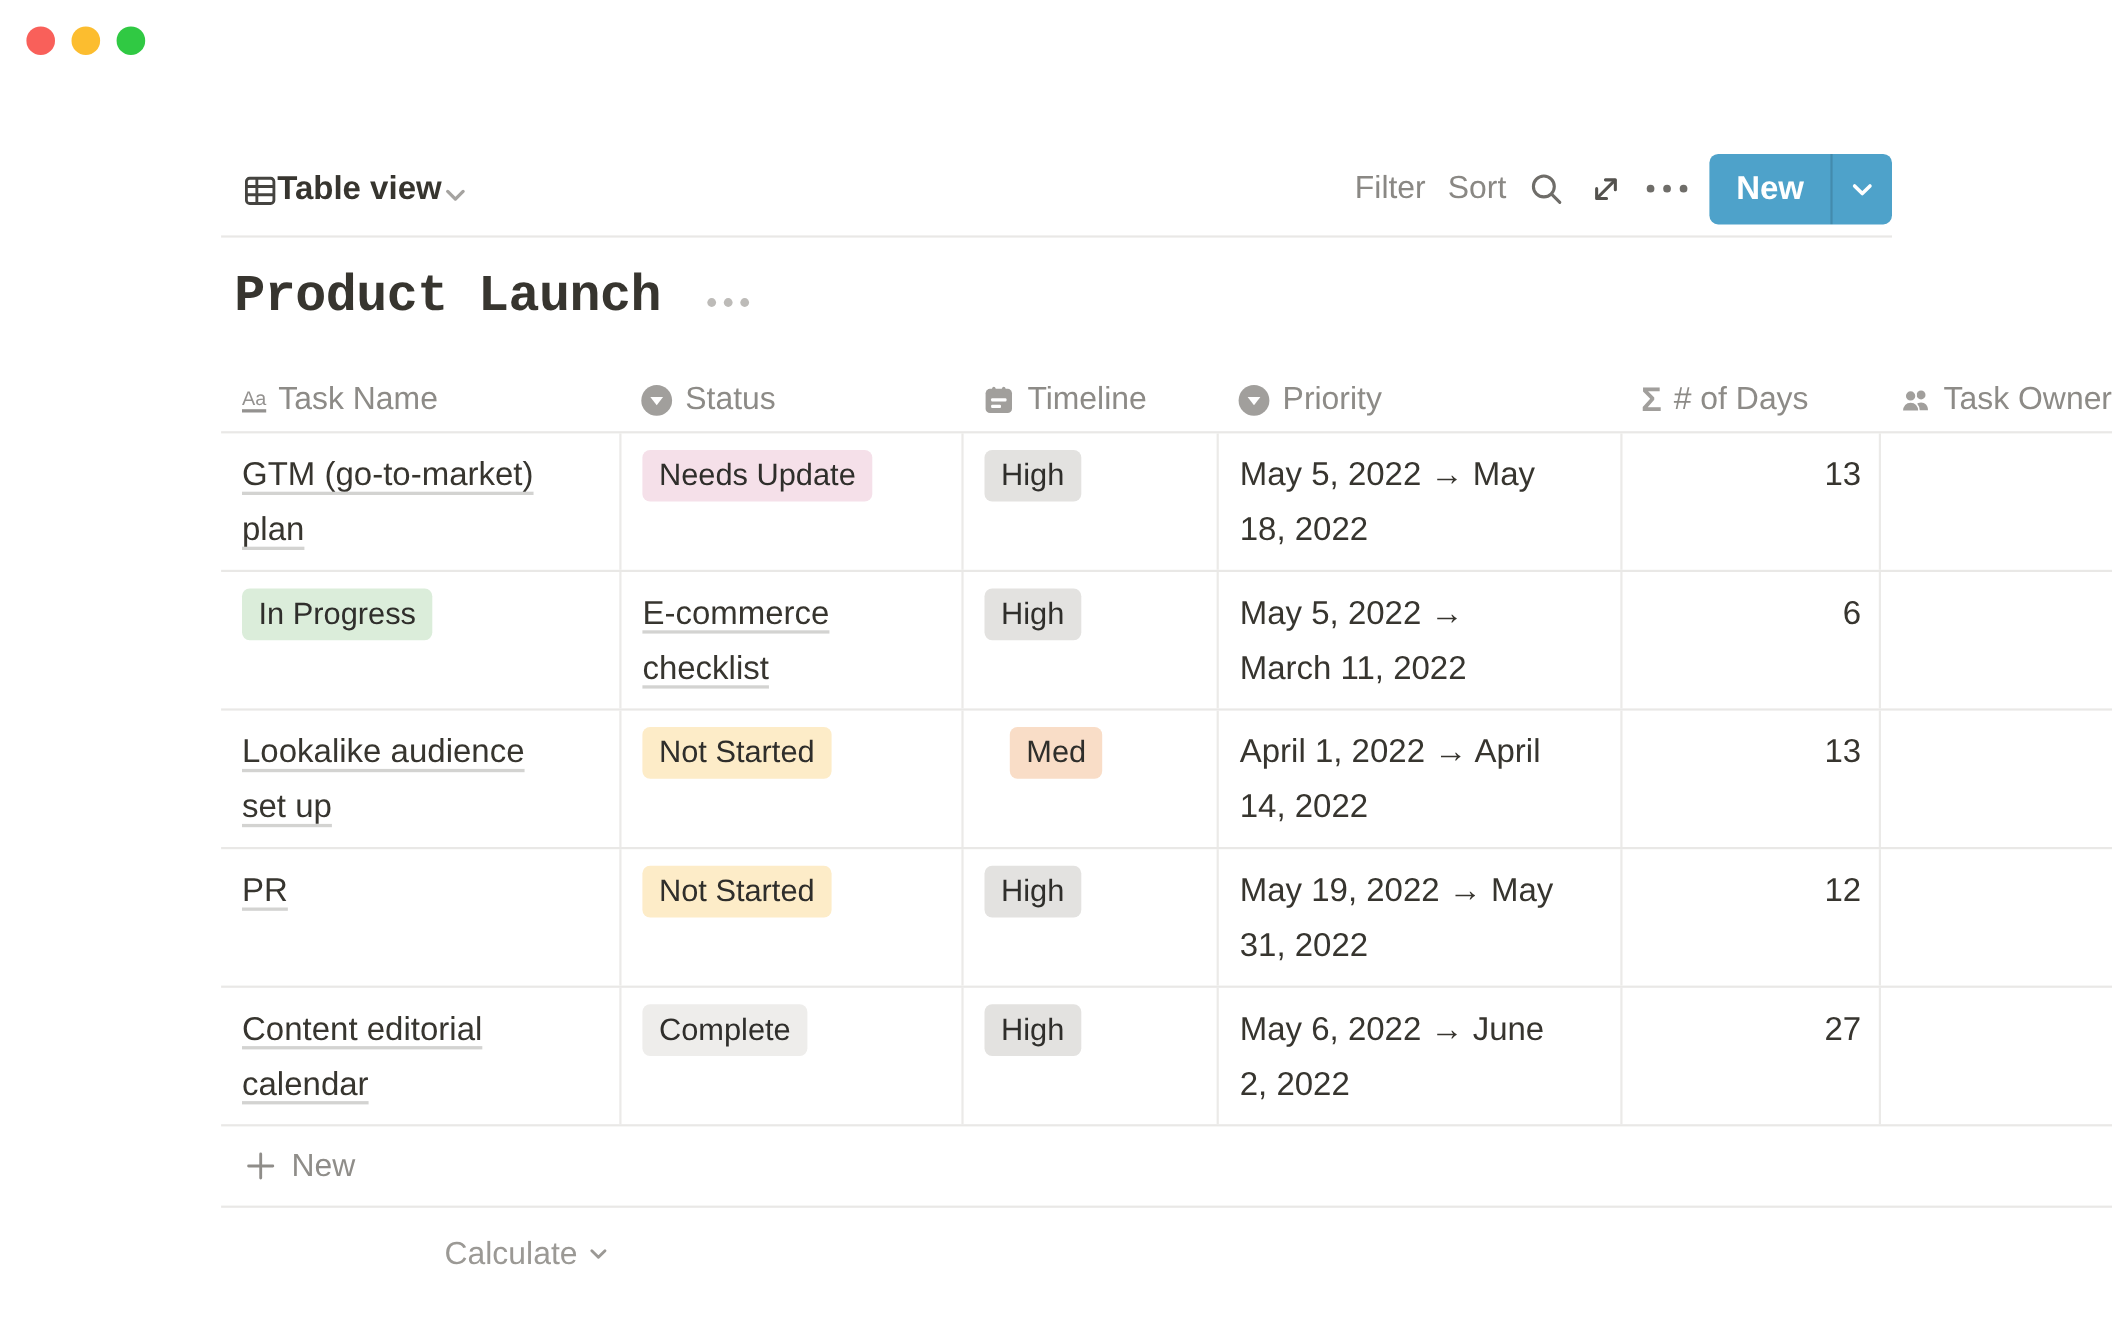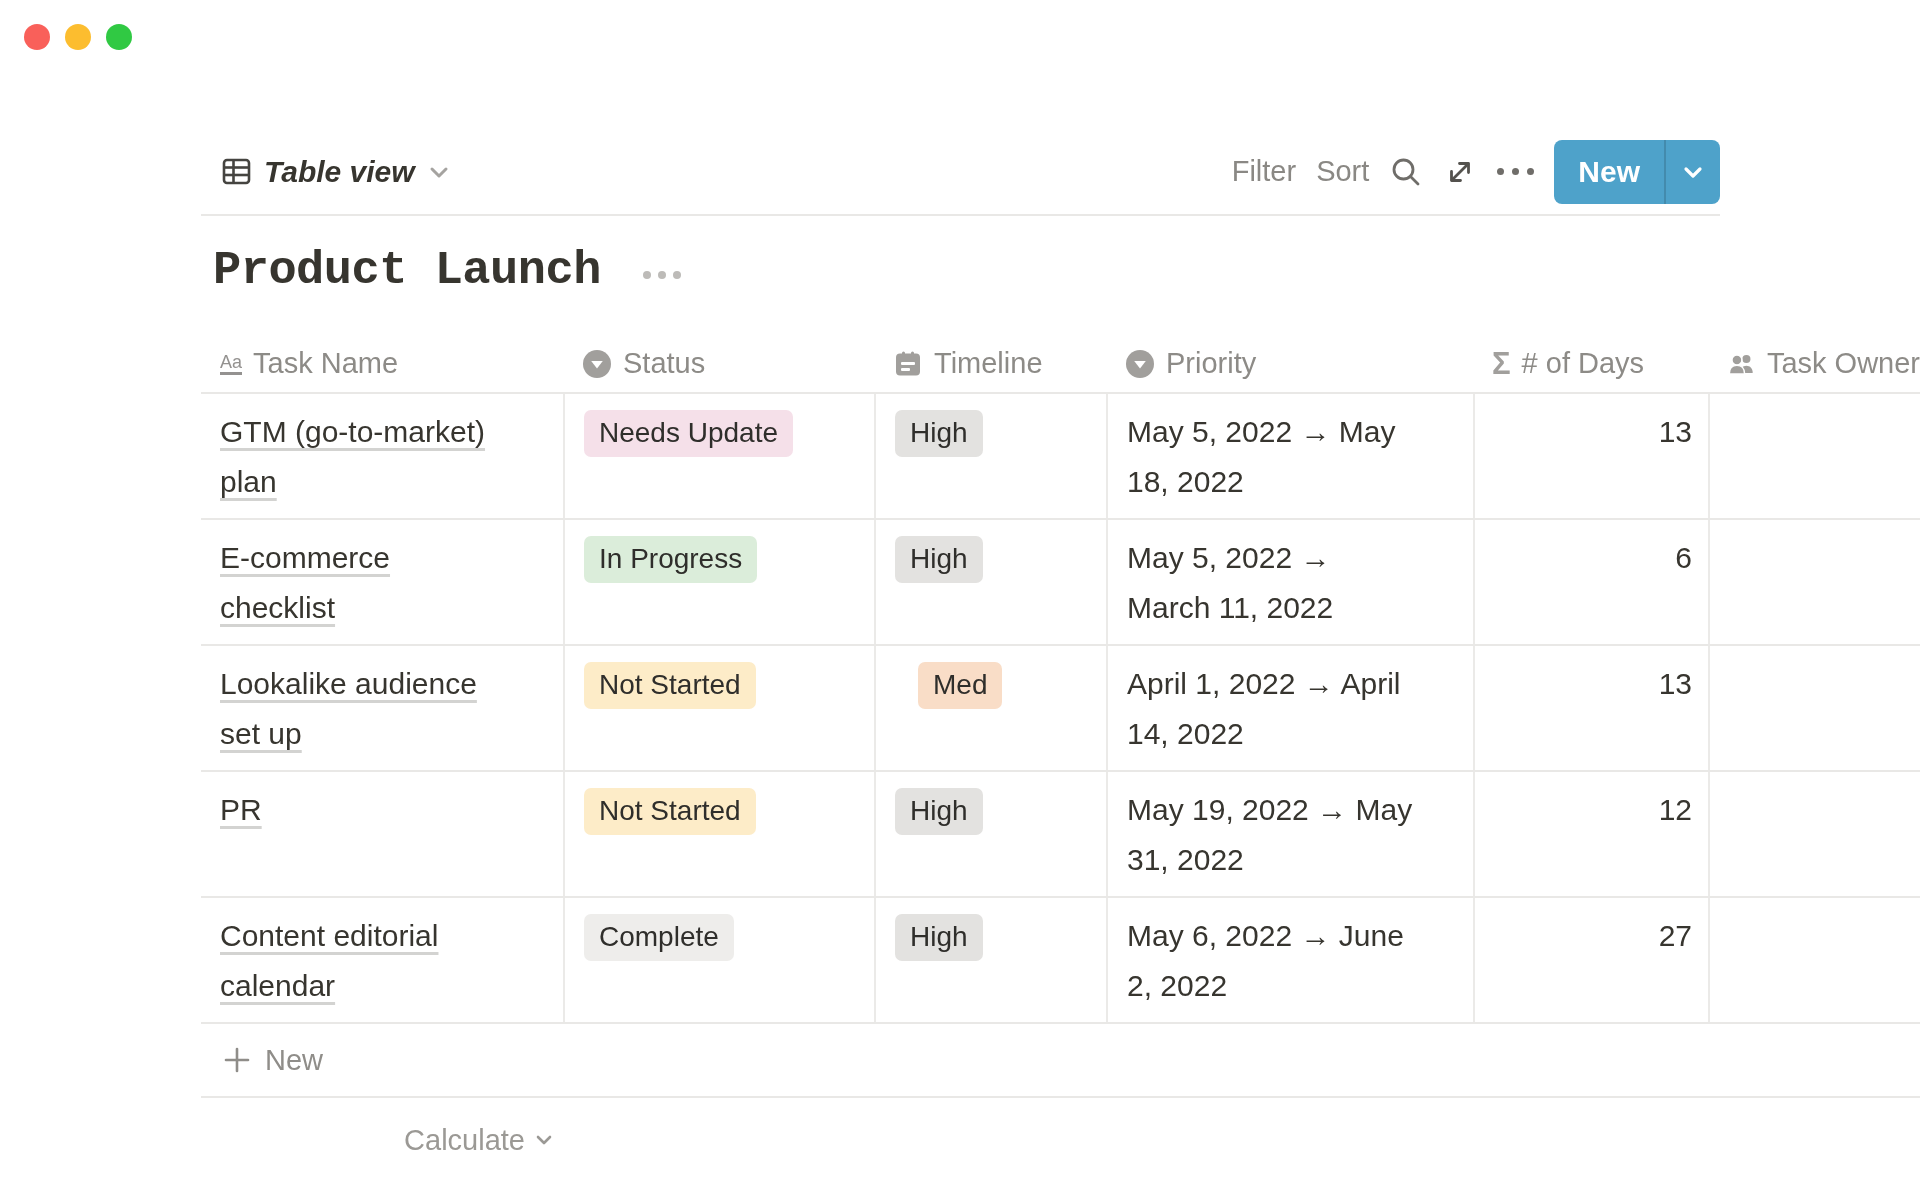--- a/index.html
+++ b/index.html
@@ -6,21 +6,21 @@
   html,body { width:1920px; height:1200px; background:#ffffff; overflow:hidden; }
   body { font-family:"Liberation Sans","DejaVu Sans",sans-serif; color:#37352f; position:relative; }
 
   
   .dots { position:absolute; top:24px; left:24px; display:flex; gap:15px; }
   .dot { width:26px; height:26px; border-radius:50%; }
 
   
   .toolbar { position:absolute; left:201px; top:129px; width:1519px; height:87px;
              border-bottom:2px solid #e9e8e6; display:flex; align-items:center; justify-content:space-between; }
-  .view-btn { display:flex; align-items:center; gap:12px; margin-left:20px; cursor:pointer;font-style:italic; }
+  .view-btn { display:flex; align-items:flex-end; margin-left:20px; cursor:pointer; }
   .view-label { font-size:30px; font-weight:700; color:#37352f; }
   .tool-right { display:flex; align-items:center; gap:20px; }
   .tool-text { font-size:29px; color:#8a8884; cursor:pointer; }
   .icon-btn { display:flex; align-items:center; cursor:pointer; }
   .more-dots { display:flex; gap:8px; }
   .more-dots i { width:7px; height:7px; border-radius:50%; background:#6f6d69; }
   .new-btn { display:flex; height:64px; border-radius:8px; overflow:hidden; color:#fff; cursor:pointer; }
   .new-main { display:flex; align-items:center; padding:0 24px; font-size:30px; font-weight:600; }
   .new-split { width:2px; background:rgba(0,0,0,0.14); }
   .new-arrow { width:54px; display:flex; align-items:center; justify-content:center; }
@@ -182,24 +182,24 @@
       <span class="badge" style="background-color: rgb(227, 226, 224);">High</span>
     </div>
     <div class="td td-timeline">
         <div>May 5, 2022 → May 18, 2022</div>
       </div>
     <div class="td td-days">13</div>
     <div class="td"></div>
   </div>
 
   <div class="grid tr">
+    <div class="td">
+      <span class="badge" style="background-color: rgb(219, 237, 218);">In Progress</span>
+    </div>
     <div class="td td-task"><span>E-commerce checklist</span></div>
-    <div class="td">
-      <span class="badge" style="background-color: rgb(219, 237, 218);">In Progress</span>
-    </div>
     <div class="td">
       <span class="badge" style="background-color: rgb(227, 226, 224);">High</span>
     </div>
     <div class="td td-timeline">
         <div>May 5, 2022 → March 11, 2022</div>
       </div>
     <div class="td td-days">6</div>
     <div class="td"></div>
   </div>
 

